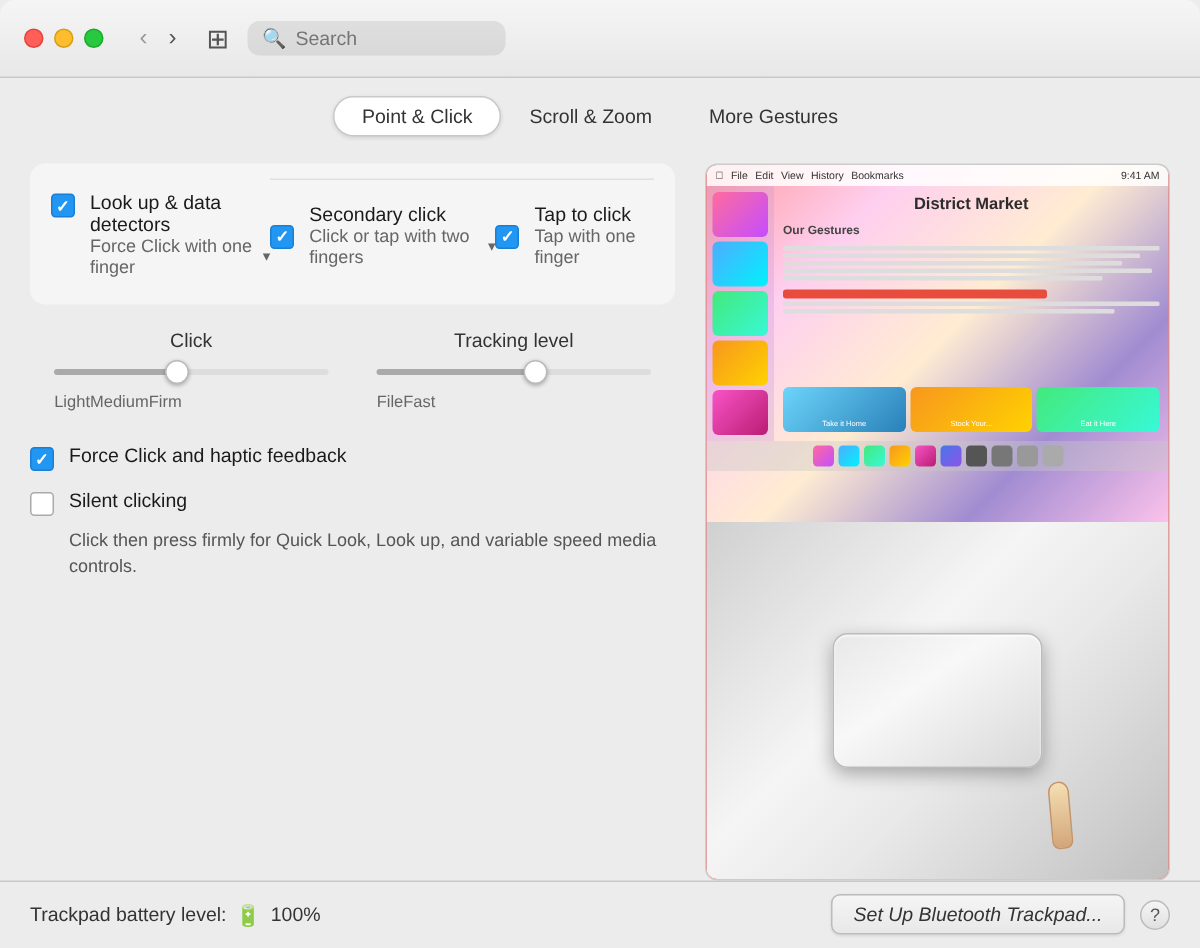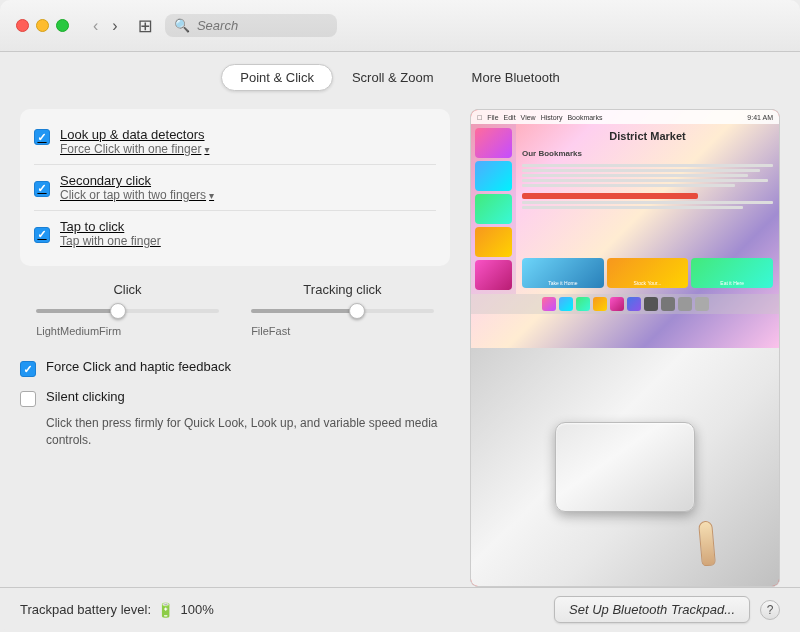--- a/index.html
+++ b/index.html
@@ -81,21 +81,20 @@
       color: #888;
       font-size: 13px;
     }
     .search-input {
       background: none;
       border: none;
       outline: none;
       font-size: 13px;
       color: #888;
       width: 130px;
-      font-style: italic;
     }
 
     
     .tabbar {
       background: #ececec;
       display: flex;
       justify-content: center;
       align-items: center;
       padding: 12px 0 10px;
       gap: 0;
@@ -133,23 +132,22 @@
       flex-direction: column;
       gap: 4px;
       padding-top: 8px;
     }
 
     .options-section {
       background: #f5f5f5;
       border-radius: 10px;
       padding: 10px 14px;
       display: flex;
-      flex-direction: column;
+      flex-direction: row;
       gap: 0;
-      text-decoration: underline;
     }
 
     .option-row {
       display: flex;
       align-items: flex-start;
       gap: 10px;
       padding: 8px 0;
     }
     .option-row + .option-row {
       border-top: 1px solid #e0e0e0;
@@ -445,21 +443,21 @@
   <span class="grid-icon">⊞</span>
   <div class="search-box">
     <span class="search-icon-svg">🔍</span>
     <input class="search-input" type="text" placeholder="Search" style="">
   </div>
 </div>
 
 <div class="tabbar">
   <button class="tab-btn active">Point &amp; Click</button>
   <button class="tab-btn">Scroll &amp; Zoom</button>
-  <button class="tab-btn">More Bluetooth</button>
+  <button class="tab-btn">More Gestures</button>
 </div>
 
 <div class="main-content">
 
   <div class="left-panel">
 
     <div class="options-section">
 
       <div class="option-row">
         <div class="checkbox checked"></div>
@@ -504,21 +502,21 @@
           </div>
         </div>
         <div class="slider-labels">
           <span>Light</span>
           <span>Medium</span>
           <span>Firm</span>
         </div>
       </div>
 
       <div class="slider-group">
-        <span class="slider-label">Tracking click</span>
+        <span class="slider-label">Tracking level</span>
         <div style="width:85%; position:relative; height:16px; display:flex; align-items:center;">
           <div style="width:100%; height:4px; background:linear-gradient(to right,#aaa 58%,#ddd 58%); border-radius:2px; position:relative;">
             <div class="slider-thumb" style="left:calc(58% - 8px);"></div>
           </div>
         </div>
         <div class="slider-labels">
           <span>File</span>
           <span>Fast</span>
         </div>
       </div>
@@ -560,21 +558,21 @@
           <div class="preview-sidebar">
             <div class="preview-sidebar-item img-block-1"></div>
             <div class="preview-sidebar-item img-block-2"></div>
             <div class="preview-sidebar-item img-block-3"></div>
             <div class="preview-sidebar-item img-block-4"></div>
             <div class="preview-sidebar-item img-block-5"></div>
           </div>
 
           <div class="preview-main">
             <div class="fake-title">District Market</div>
-            <div style="font-size:8px;font-weight:bold;color:#444;margin-bottom:2px;">Our Bookmarks</div>
+            <div style="font-size:8px;font-weight:bold;color:#444;margin-bottom:2px;">Our Gestures</div>
             <div class="fake-text-lines">
               <div class="fake-line" style="width:100%"></div>
               <div class="fake-line" style="width:95%"></div>
               <div class="fake-line" style="width:90%"></div>
               <div class="fake-line" style="width:98%"></div>
               <div class="fake-line" style="width:85%"></div>
               <div class="fake-line dark" style="width:70%;margin-top:4px;height:6px;border-radius:2px;background:#e74c3c;"></div>
               <div class="fake-line" style="width:100%"></div>
               <div class="fake-line" style="width:88%"></div>
             </div>

